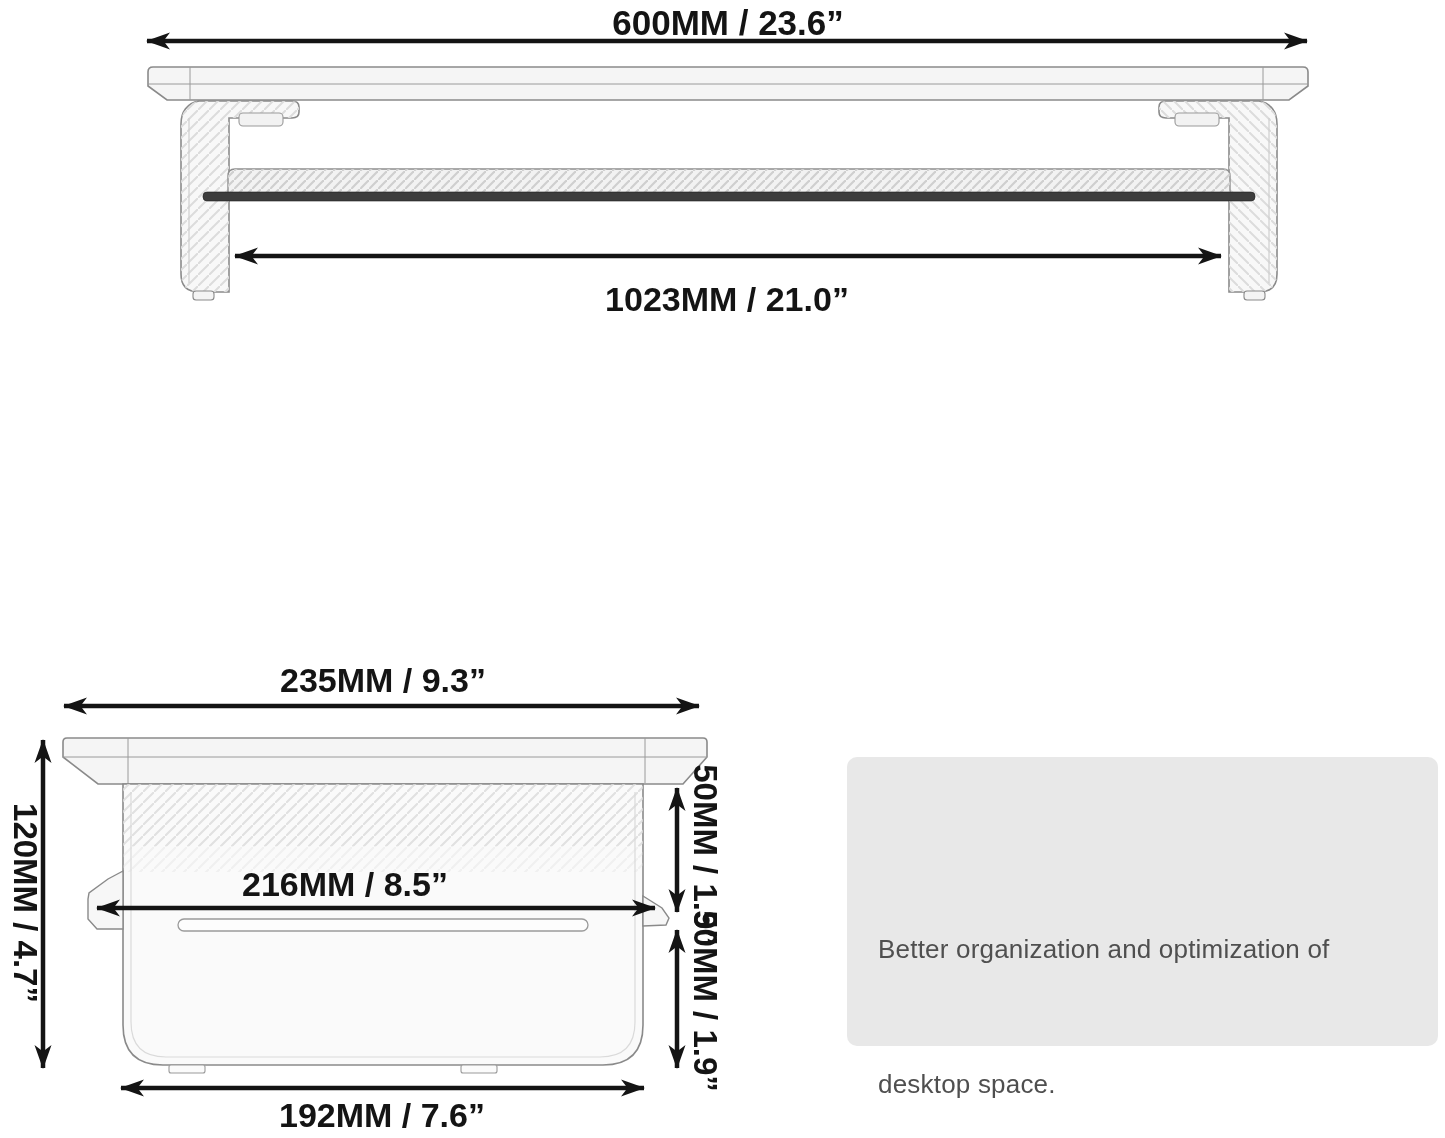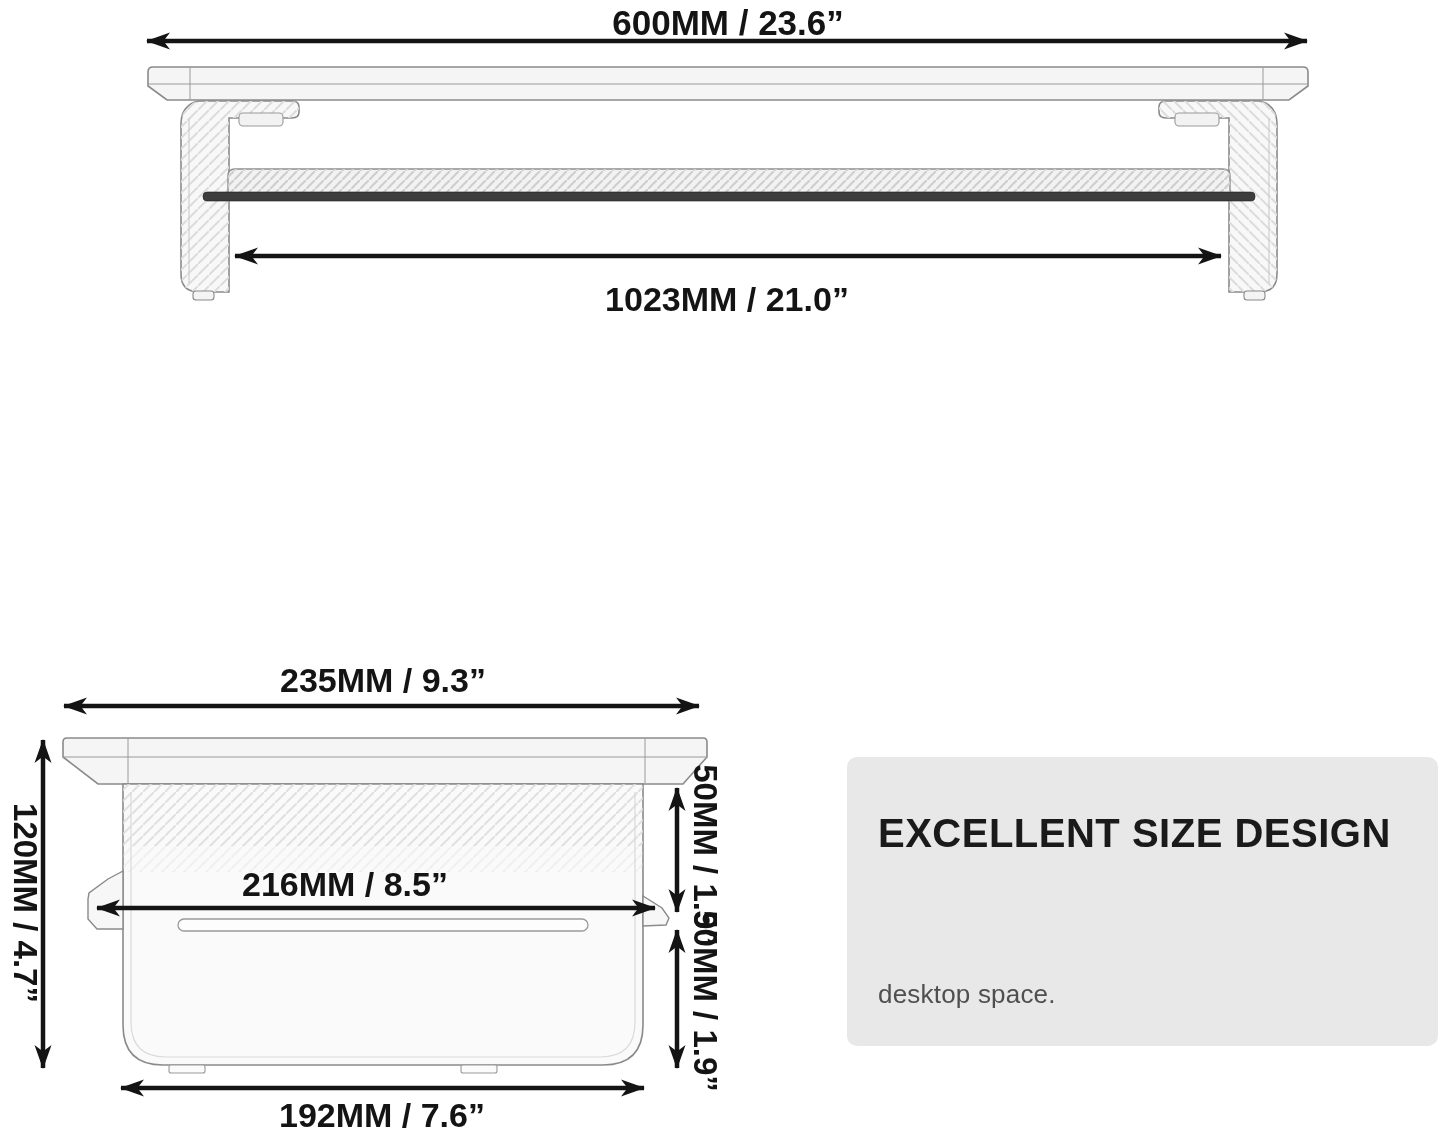--- a/index.html
+++ b/index.html
@@ -120,18 +120,18 @@
 
     <line x1="677" y1="930" x2="677" y2="1068" stroke="#141414" stroke-width="4.5" marker-start="url(#arr)" marker-end="url(#arr)"></line>
     <text class="dim-label" x="694" y="1001" font-size="33" text-anchor="middle" transform="rotate(90 694 1001)">50MM / 1.9”</text>
 
     <line x1="121" y1="1088" x2="644" y2="1088" stroke="#141414" stroke-width="4.5" marker-start="url(#arr)" marker-end="url(#arr)"></line>
     <text class="dim-label" x="382" y="1127" font-size="34" text-anchor="middle">192MM / 7.6”</text>
   </g>
 </svg>
 
 <div id="info-box">
-  <div class="title">EXCELLENT SIZE DESIGN</div>
   <div class="body">
+    <div>Better organization and optimization of</div>
     <div>desktop space.</div>
     
   </div>
 </div>
 
 </body></html>

